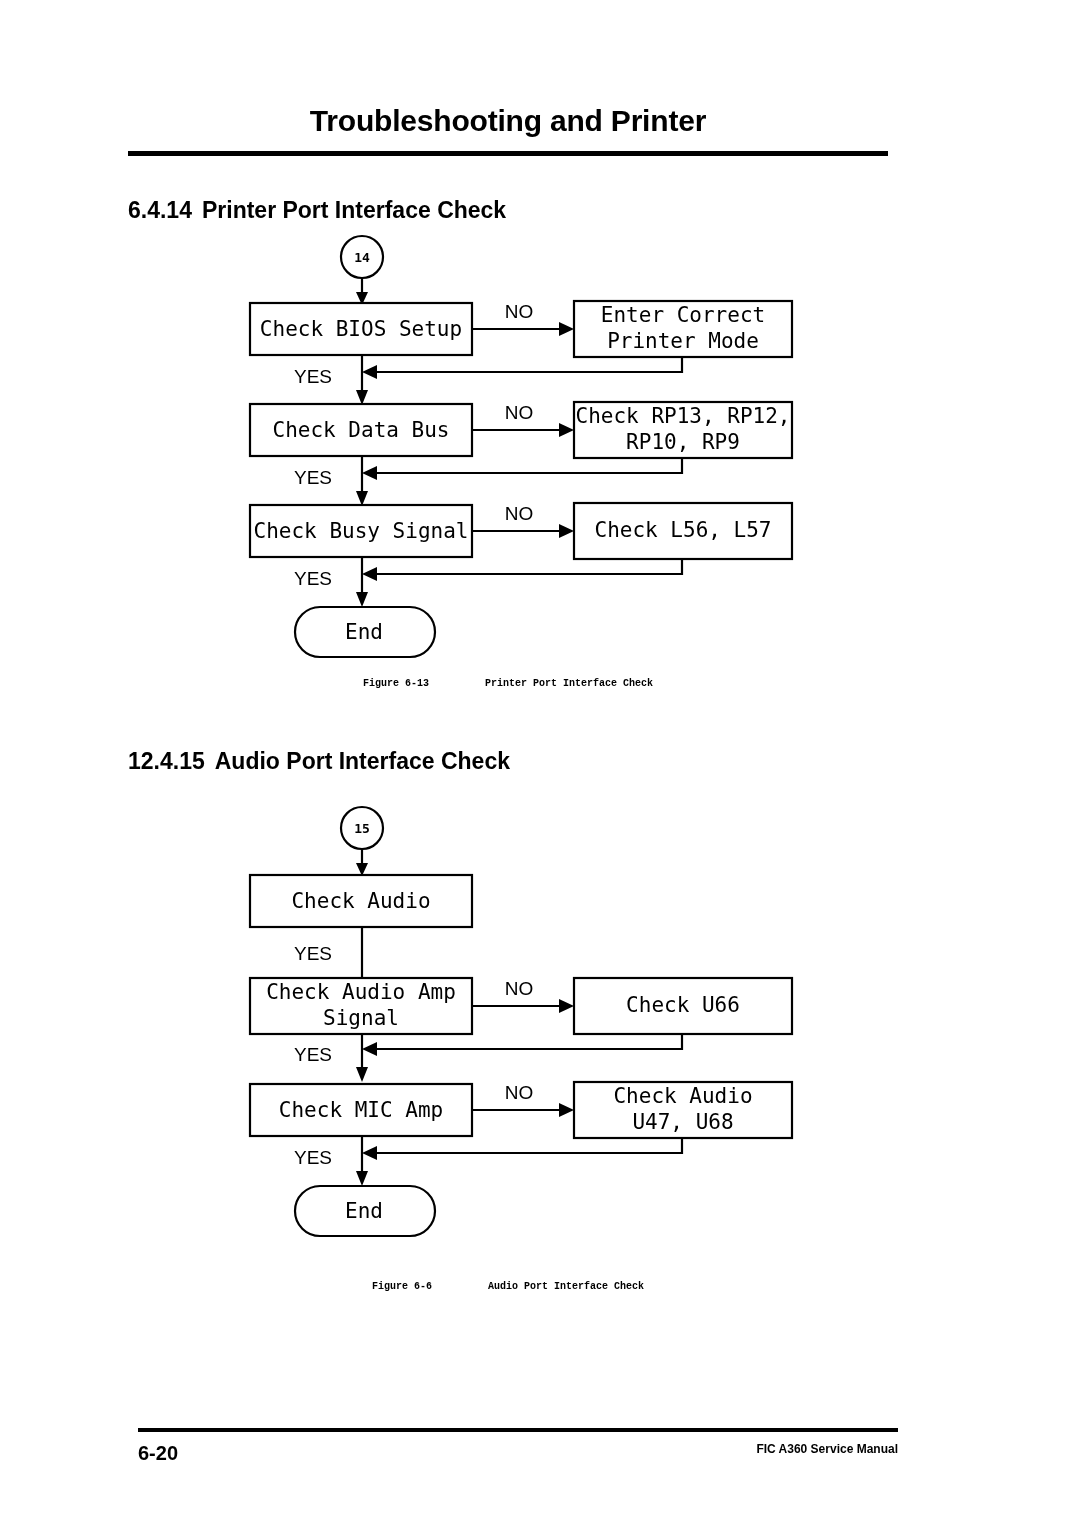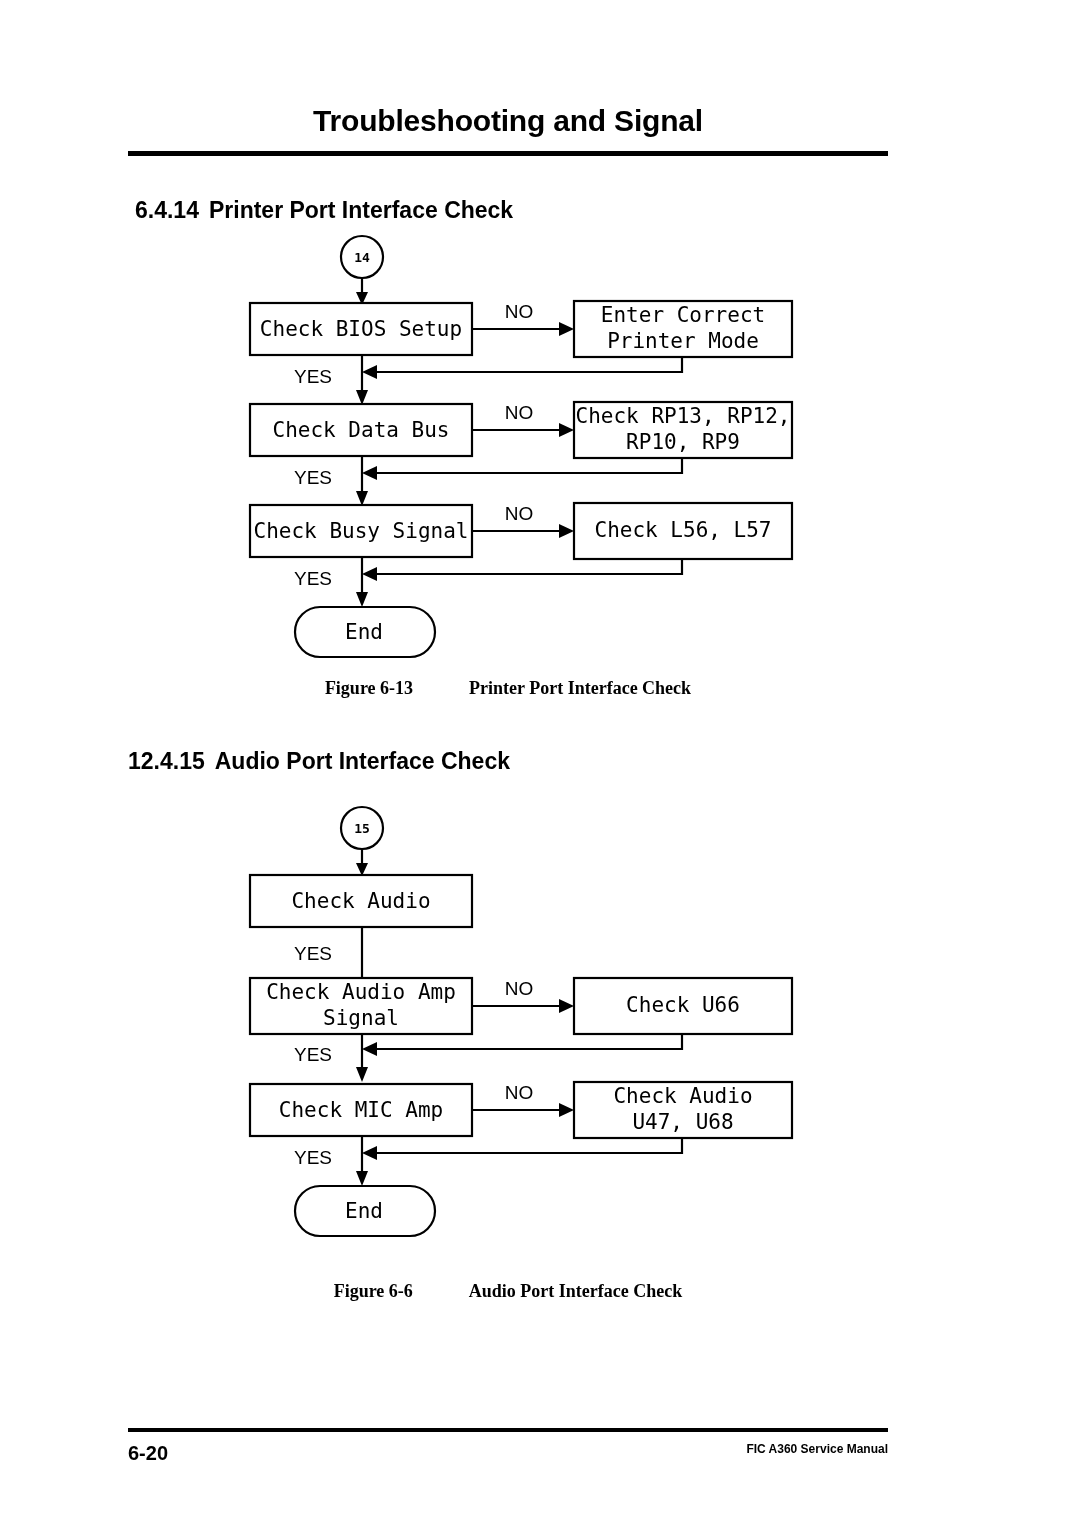--- a/index.html
+++ b/index.html
@@ -62,22 +62,22 @@
   .section-heading .sec-num {
     margin-right: 10px;
   }
 
   
   .figure-caption {
     position: absolute;
     left: 128px;
     width: 760px;
     text-align: center;
-    font-family: Liberation Serif, serif;
-    font-size: 18px;
+    font-family: Liberation Mono, monospace;
+    font-size: 10px;
     font-weight: bold;
     color: #000000;
     white-space: nowrap;
   }
   .figure-caption .fig-num {
     display: inline-block;
     margin-right: 56px;
   }
 
   
@@ -131,21 +131,21 @@
     font-family: "Liberation Sans", sans-serif;
     font-size: 19px;
     fill: #000000;
     text-anchor: middle;
     dominant-baseline: middle;
   }
 
   
   .page-footer {
     position: absolute;
-    left: 128px;
+    left: 138px;
     top: 1428px;
     width: 760px;
     height: 50px;
   }
   .page-footer-rule {
     position: absolute;
     left: 0;
     top: 0;
     width: 760px;
     height: 4px;
@@ -170,25 +170,25 @@
     color: #000000;
     white-space: nowrap;
   }
 </style>
 </head>
 <body>
 
 <div class="page">
 
   <div class="page-header">
-    <div class="page-header-title">Troubleshooting and Signal</div>
+    <div class="page-header-title">Troubleshooting and Printer</div>
     <div class="page-header-rule"></div>
   </div>
 
-  <div class="section-heading" style="left:128px; top:197px;margin-left:7px;">
+  <div class="section-heading" style="left:128px; top:197px;">
     <span class="sec-num">6.4.14</span><span>Printer Port Interface Check</span>
   </div>
 
   <div class="flowchart" style="top:230px;">
     <svg width="1080" height="440" viewBox="0 0 1080 440" xmlns="http://www.w3.org/2000/svg">
 
       <circle class="fc-circle" cx="362" cy="27" r="21"></circle>
       <text class="fc-text-small" x="362" y="28">14</text>
 
       <line class="fc-line" x1="362" y1="48" x2="362" y2="67"></line>

